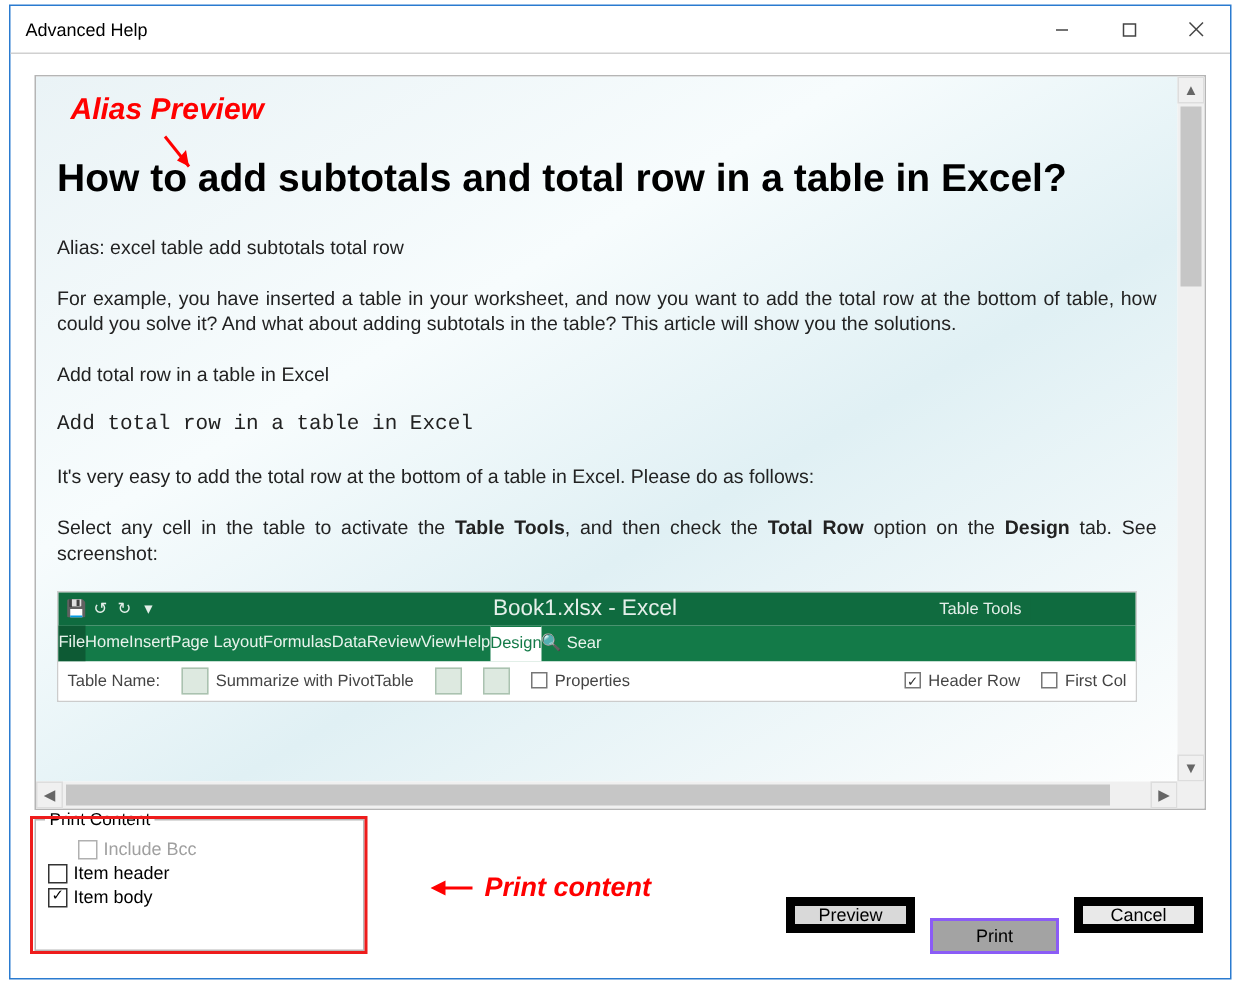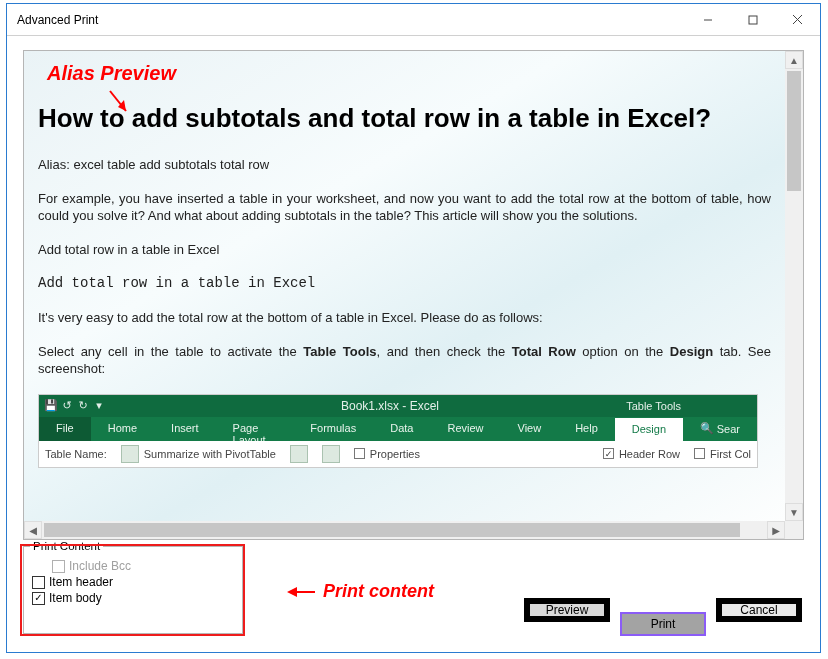--- a/index.html
+++ b/index.html
@@ -59,30 +59,30 @@
     display: flex; flex-direction: column;
     font-size: 11px;
     color: #fff;
   }
   .ribbon .r1 {
     height: 22px; background: #0f6b3f;
     display: flex; align-items: center; padding: 0 6px;
     gap: 6px;
     position: relative;
   }
-  .ribbon .r1 .centerlab { position: absolute; left: 0; right: 16px; text-align: center; color: #e4efe9; font-size: 12px;}
+  .ribbon .r1 .centerlab { position: absolute; left: 0; right: 16px; text-align: center; color: #e4efe9; font-size: 15px;}
   .ribbon .r1 .tt { position: absolute; right: 70px; background:#106b3f; padding:2px 6px; font-size:11px; color:#e4efe9;}
   .qat { display: flex; gap: 4px; align-items: center; z-index:1;}
   .qat span { width: 12px; height: 12px; display:inline-flex; align-items:center; justify-content:center; color:#e4efe9; font-size:11px;}
   .ribbon .r2 {
     height: 24px; background: #137a48;
     display: flex; align-items: stretch;
     color: #e8f3ec; font-size: 11px;
   }
-  .rtab { padding: 5px 17px; }
+  .rtab { padding: 5px 0; }
   .rtab.file { background: #0d5a34; }
   .rtab.active { background: #fff; color: #137a48; border-top: 1px solid #137a48;}
   .rtab.search { display:flex; align-items:center; gap:3px;}
   .ribbon .r3 {
     flex: 1; background: #fff; color: #444;
     display: flex; align-items: center; padding: 0 6px; gap: 14px;
     font-size: 11px;
   }
   .r3 .sect { display:flex; align-items:center; gap:5px;}
   .chkmini { width:11px; height:11px; border:1px solid #777; display:inline-flex; align-items:center; justify-content:center; font-size:9px; color:#333;}
@@ -164,21 +164,21 @@
   }
   .dbtn.primary { border: 2px solid #8b5cf6; background:#a3a3a3;margin-top:14px;}
   .dbtn.previewb { background:#d9d9d9;}
 </style>
 </head>
 <body>
 
 <div class="win">
 
   <div class="titlebar">
-    <span class="title">Advanced Print</span>
+    <span class="title">Advanced Help</span>
     <div class="titlebtn">
       <svg width="10" height="10">
           <line x1="1" y1="5" x2="9" y2="5" stroke-width="1"></line>
         </svg>
     </div>
     <div class="titlebtn">
       <svg width="10" height="10">
           <rect x="1" y="1" width="8" height="8" fill="none" stroke-width="1"></rect>
         </svg>
     </div>

